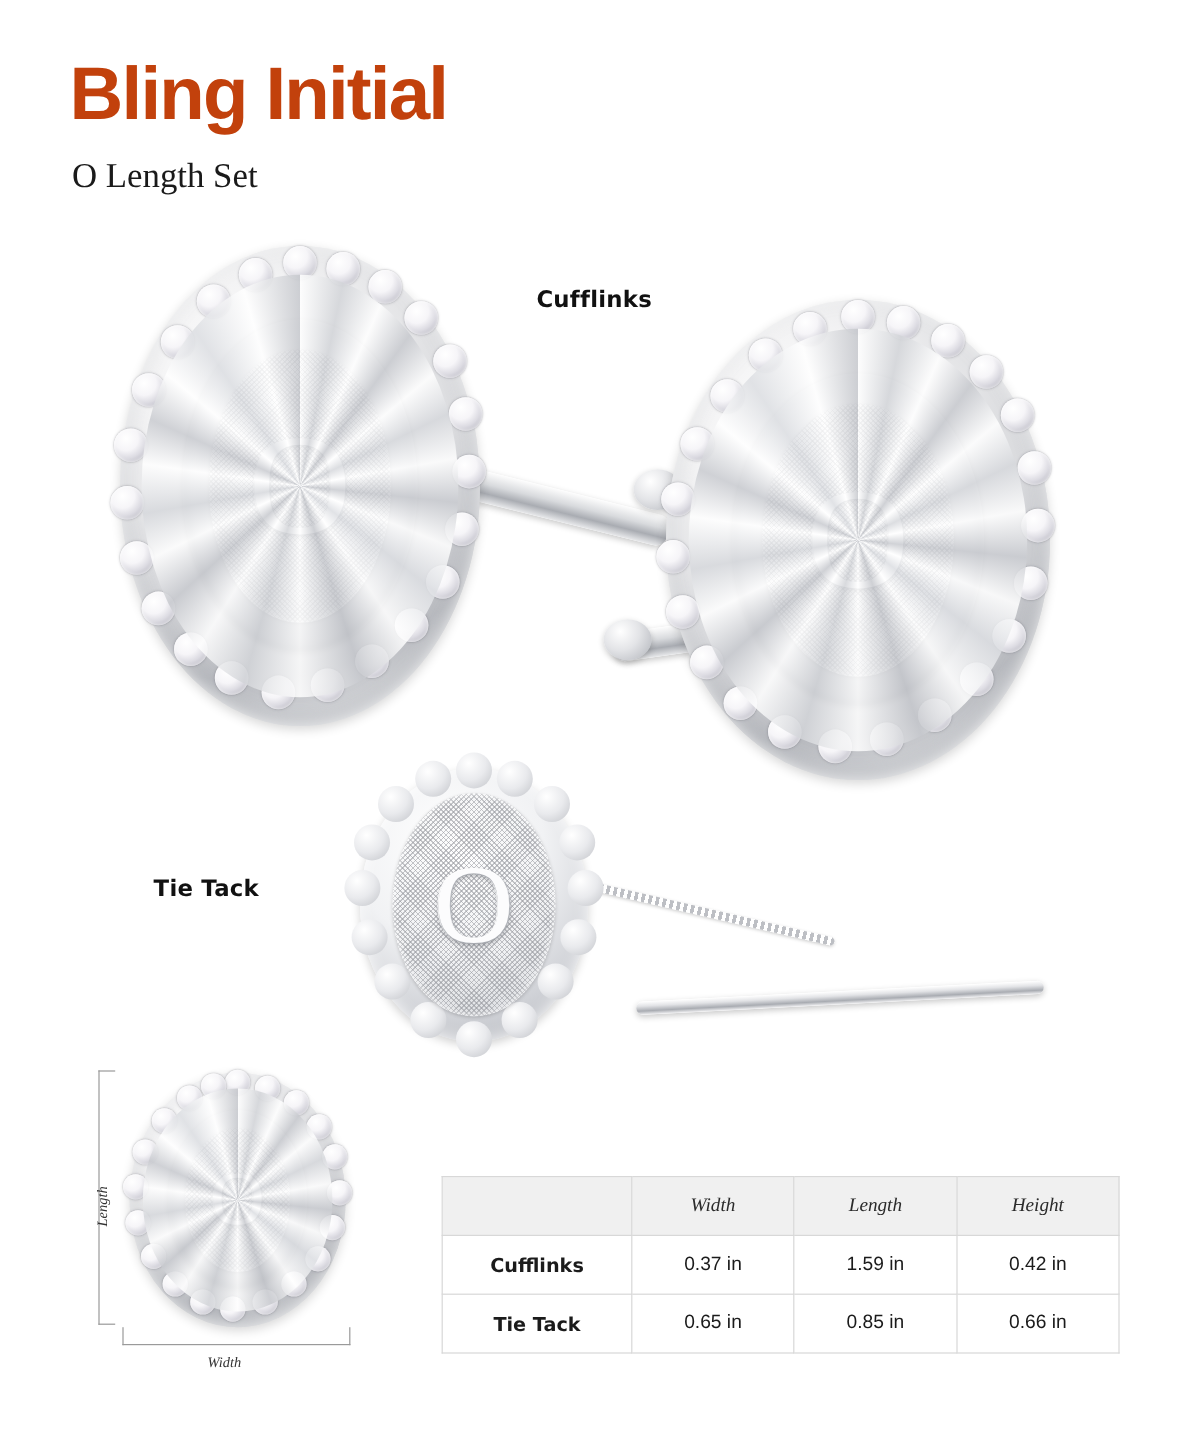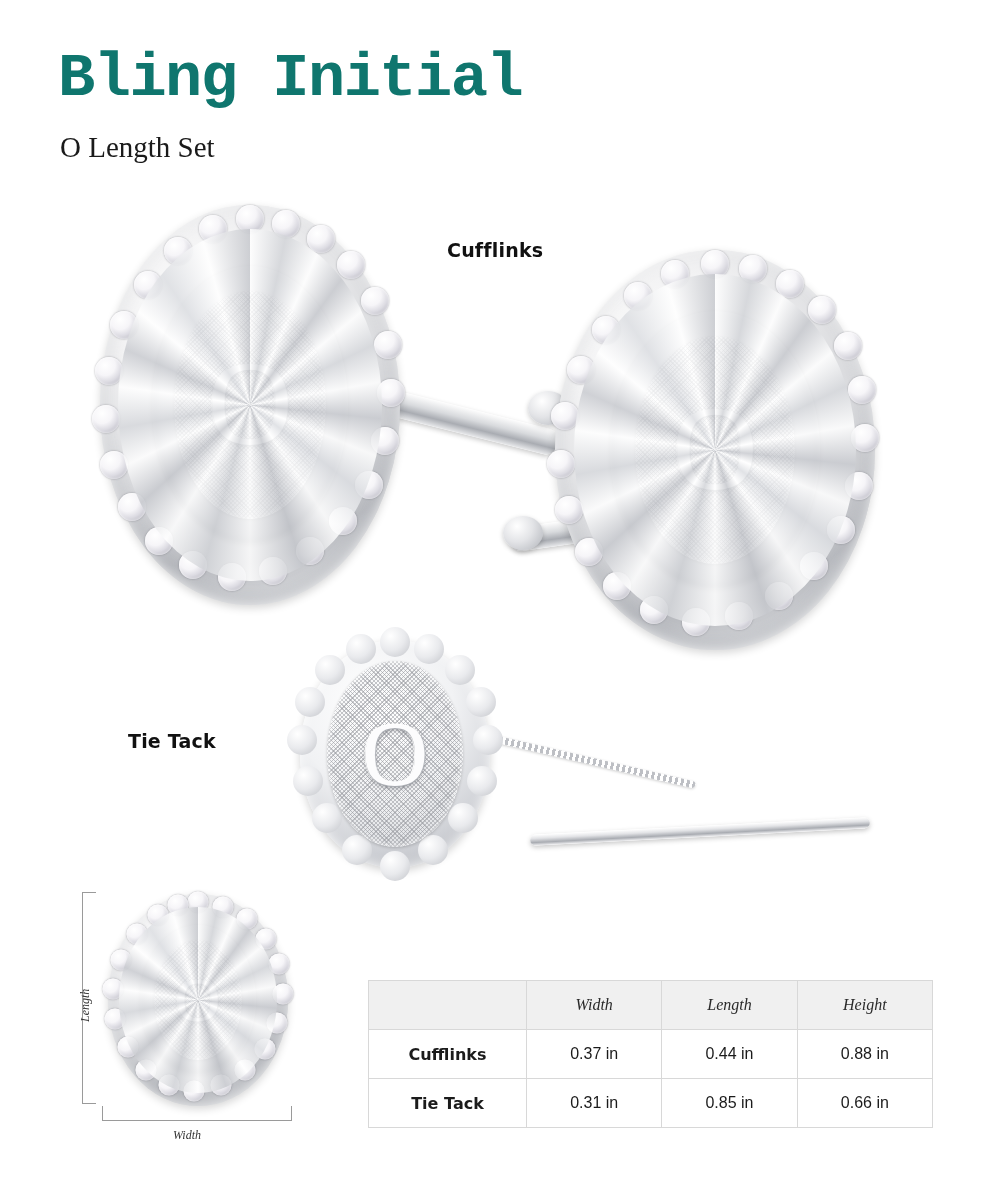--- a/index.html
+++ b/index.html
@@ -14,25 +14,25 @@
     overflow: hidden;
     font-family: "Liberation Sans", sans-serif;
     color: #111;
   }
 
   
   .title {
     position: absolute;
     left: 58px;
     top: 48px;
-    font-family: Liberation Mono, monospace;
+    font-family: Liberation Sans, sans-serif;
     font-weight: 800;
     font-size: 62px;
     letter-spacing: -1.5px;
-    color: #0f766e;
+    color: #c2410c;
     line-height: 1;
   }
   .subtitle {
     position: absolute;
     left: 60px;
     top: 133px;
     font-family: "Liberation Serif", serif;
     font-size: 29px;
     color: #1a1a1a;
     line-height: 1;
@@ -375,23 +375,23 @@
       <th></th>
       <th>Width</th>
       <th>Length</th>
       <th>Height</th>
     </tr>
   </thead>
   <tbody>
     <tr>
       <th>Cufflinks</th>
       <td>0.37 in</td>
-      <td>0.44 in</td>
-      <td>0.88 in</td>
+      <td>1.59 in</td>
+      <td>0.42 in</td>
     </tr>
     <tr>
       <th>Tie Tack</th>
-      <td>0.31 in</td>
+      <td>0.65 in</td>
       <td>0.85 in</td>
       <td>0.66 in</td>
     </tr>
   </tbody>
 </table>
 
 </body></html>

